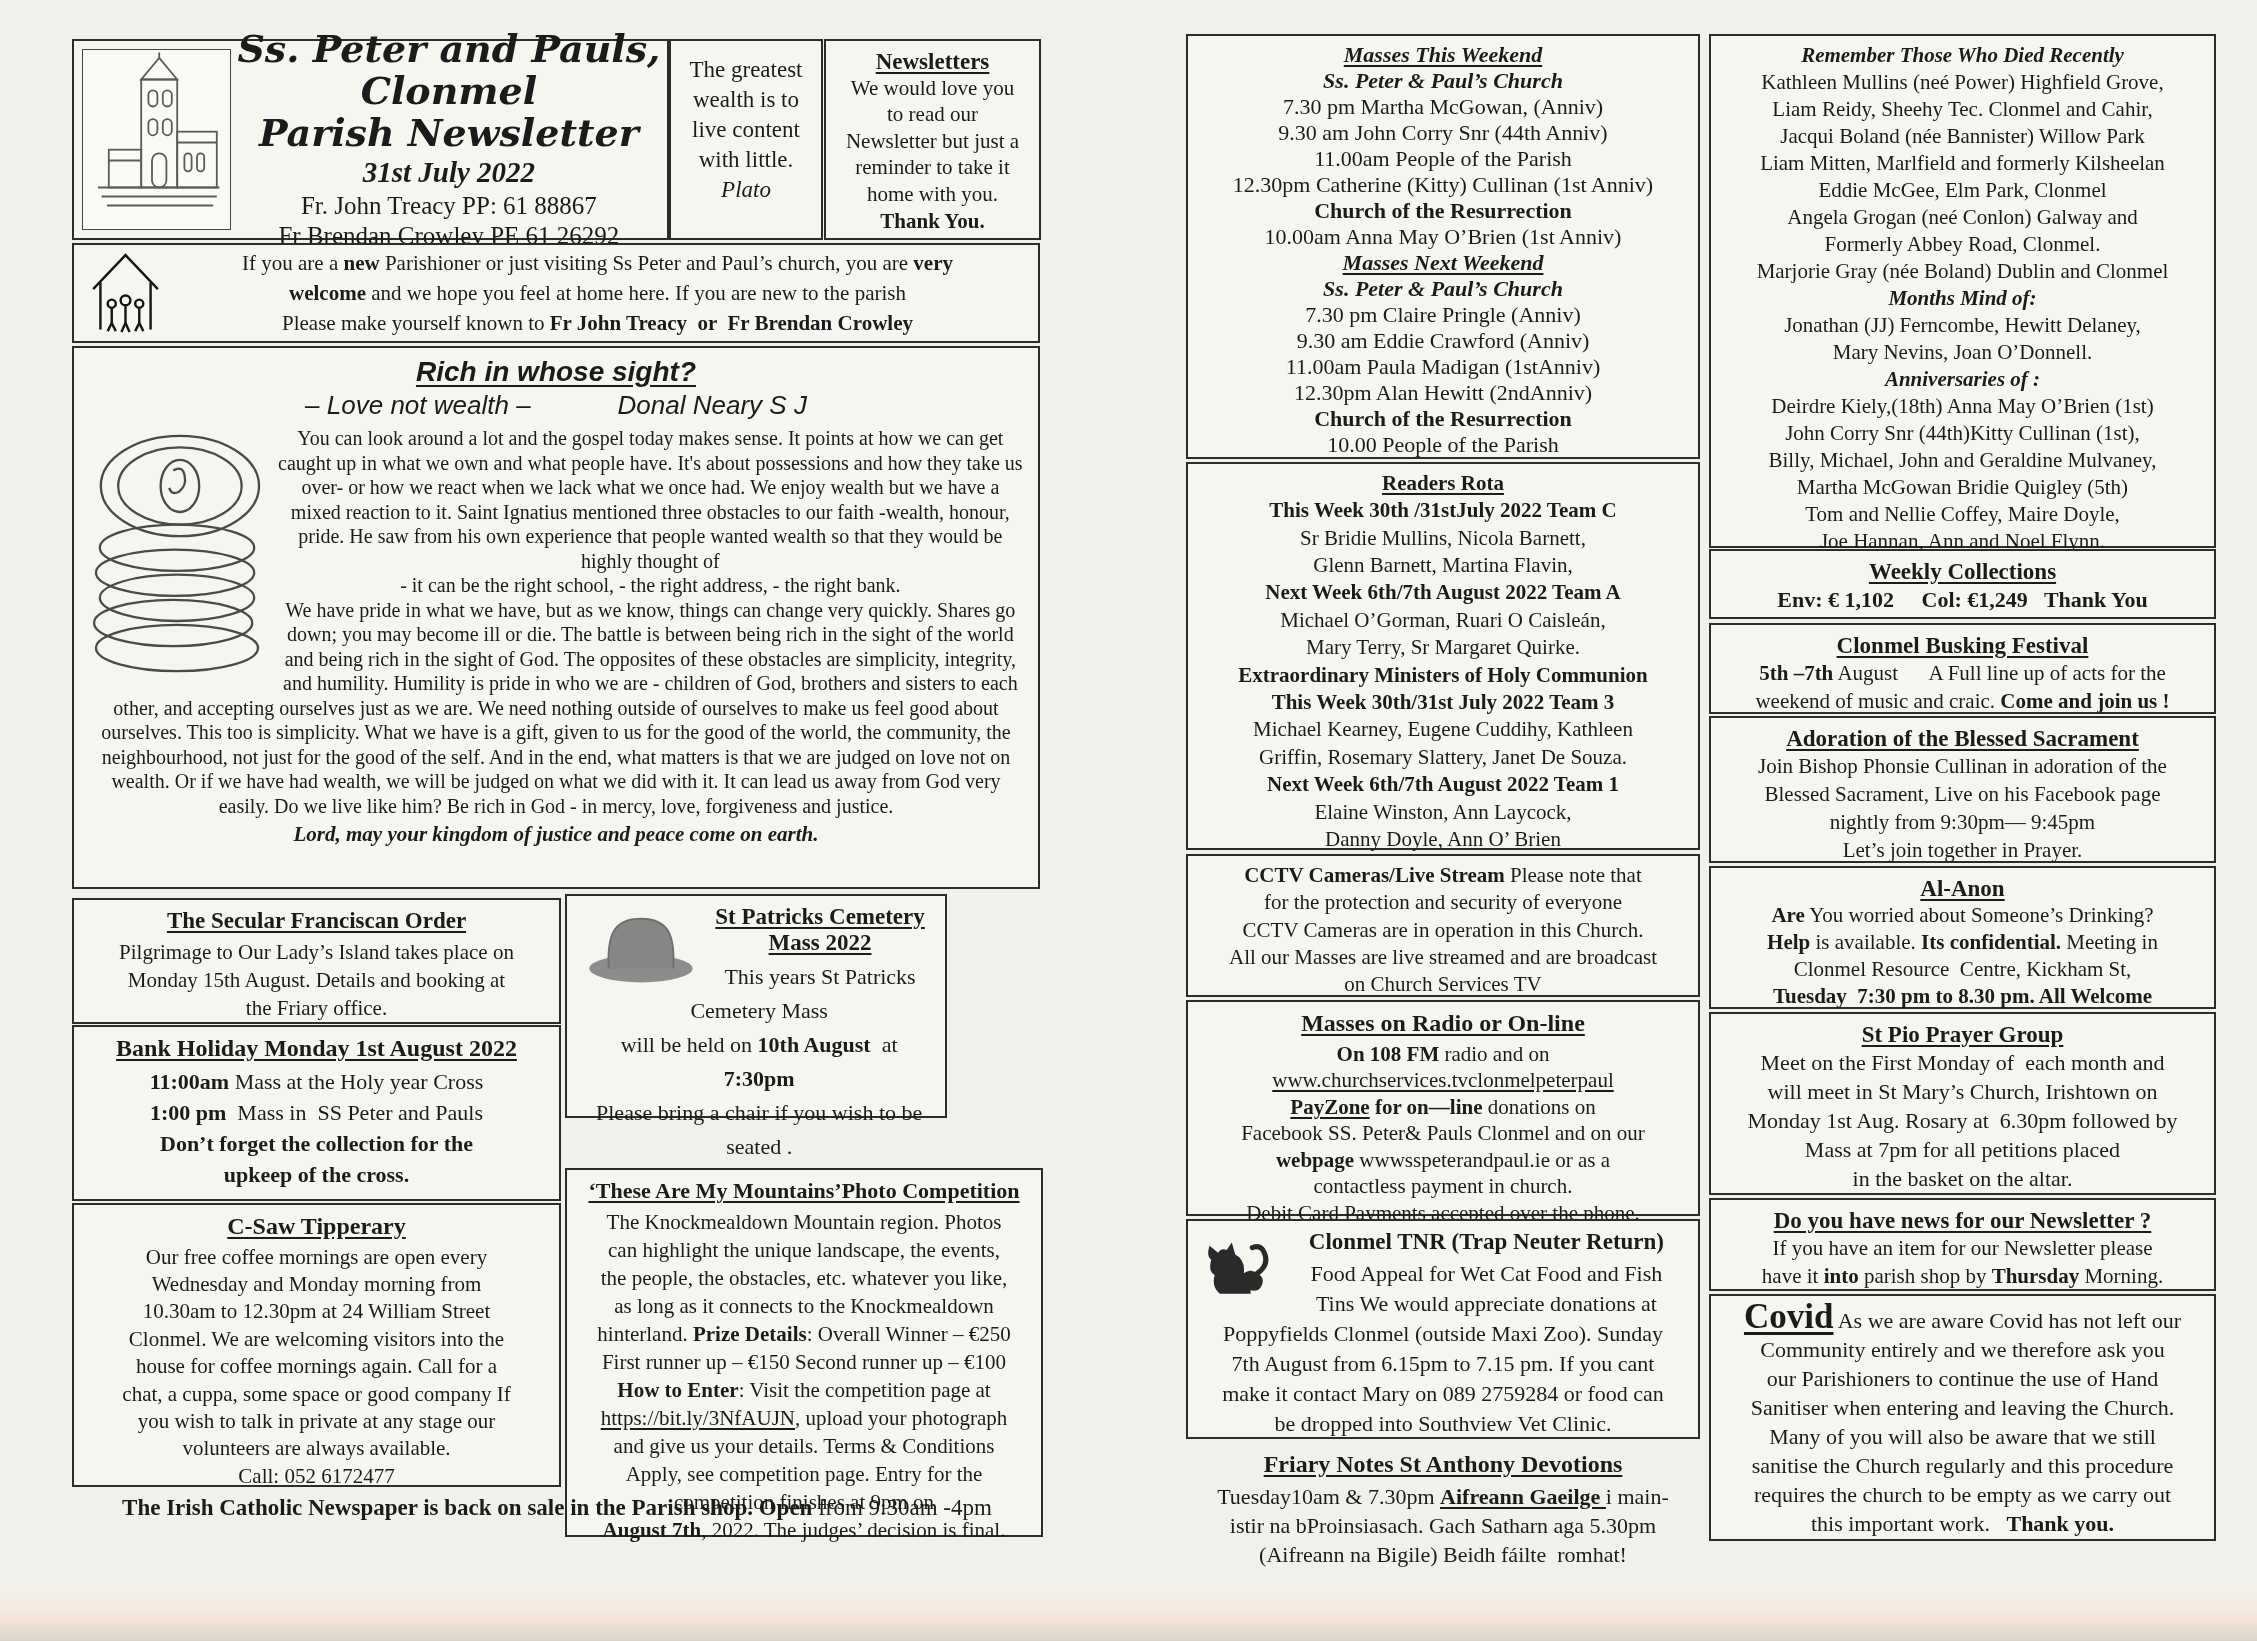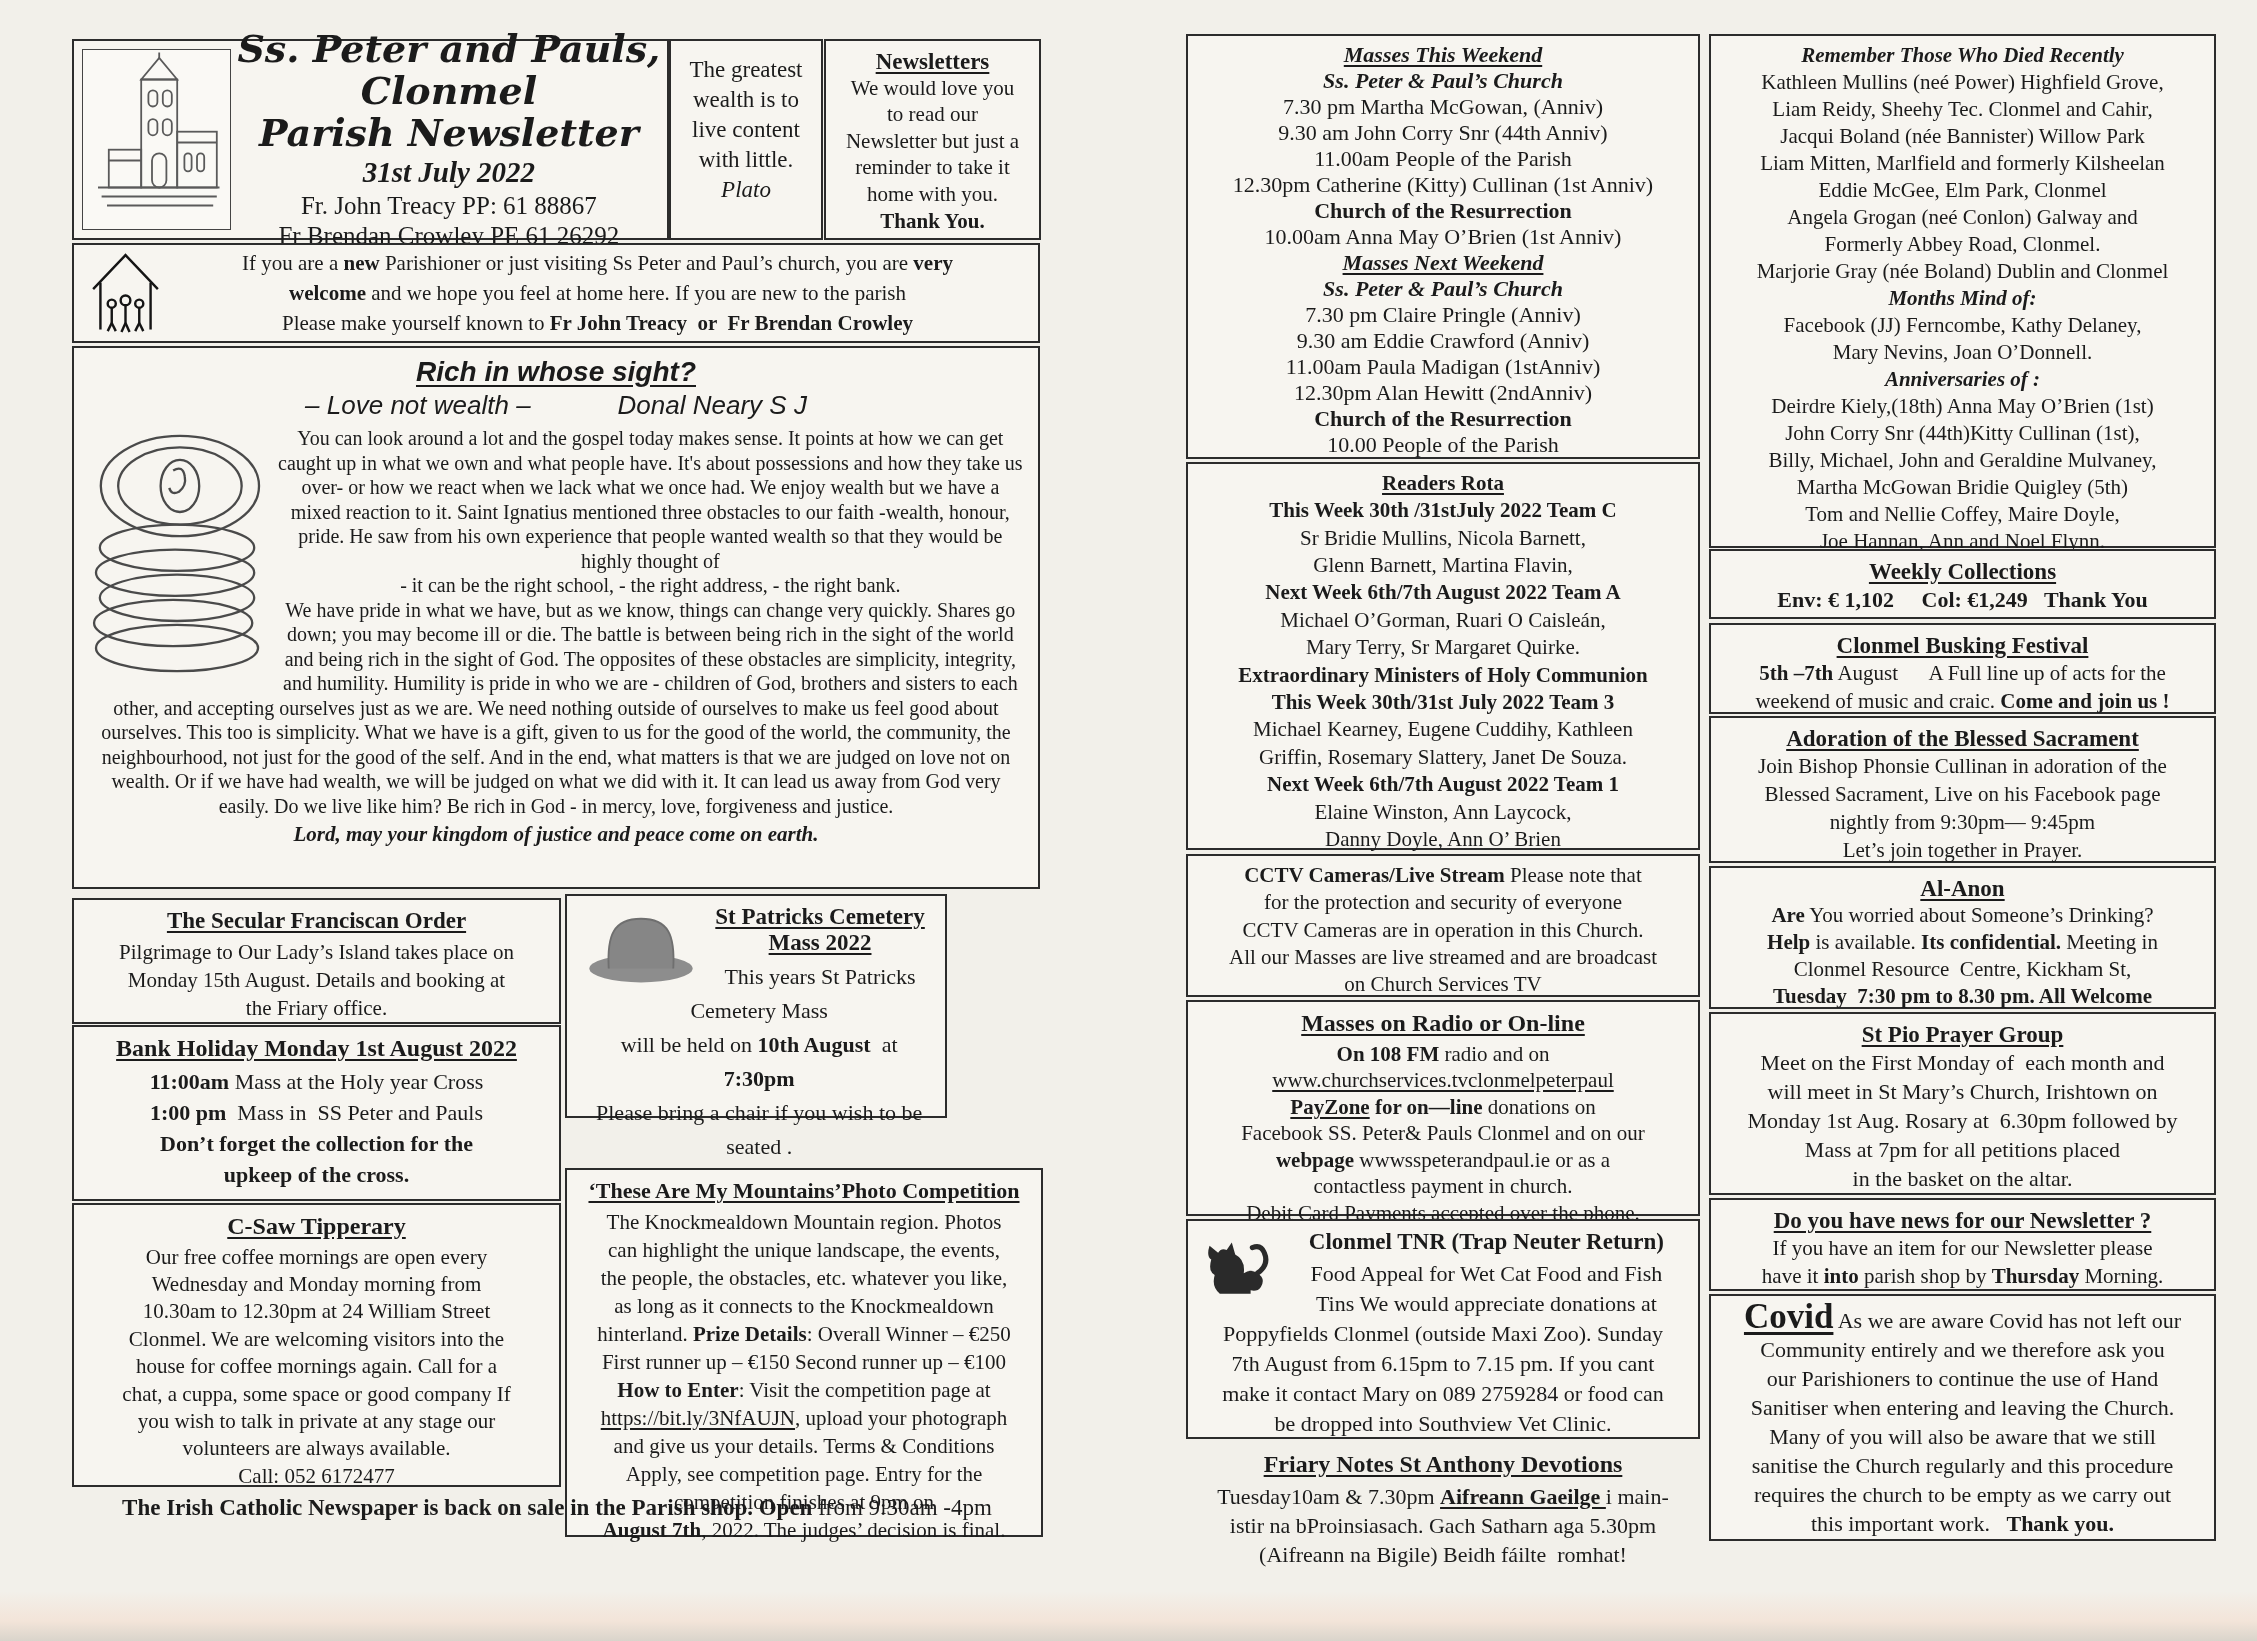--- a/index.html
+++ b/index.html
@@ -355,21 +355,21 @@
         <div class="ln bi lg">Remember Those Who Died Recently</div>
         <div class="ln">Kathleen Mullins (neé Power) Highfield Grove,</div>
         <div class="ln">Liam Reidy, Sheehy Tec. Clonmel and Cahir,</div>
         <div class="ln">Jacqui Boland (née Bannister) Willow Park</div>
         <div class="ln">Liam Mitten, Marlfield and formerly Kilsheelan</div>
         <div class="ln">Eddie McGee, Elm Park, Clonmel</div>
         <div class="ln">Angela Grogan (neé Conlon) Galway and</div>
         <div class="ln">Formerly Abbey Road, Clonmel.</div>
         <div class="ln">Marjorie Gray (née Boland) Dublin and Clonmel</div>
         <div class="ln bi">Months Mind of:</div>
-        <div class="ln">Facebook (JJ) Ferncombe, Kathy Delaney,</div>
+        <div class="ln">Jonathan (JJ) Ferncombe, Hewitt Delaney,</div>
         <div class="ln">Mary Nevins, Joan O’Donnell.</div>
         <div class="ln bi">Anniversaries of :</div>
         <div class="ln">Deirdre Kiely,(18th) Anna May O’Brien (1st)</div>
         <div class="ln">John Corry Snr (44th)Kitty Cullinan (1st),</div>
         <div class="ln">Billy, Michael, John and Geraldine Mulvaney,</div>
         <div class="ln">Martha McGowan Bridie Quigley (5th)</div>
         <div class="ln">Tom and Nellie Coffey, Maire Doyle,</div>
         <div class="ln">Joe Hannan, Ann and Noel Flynn.</div>
       </div>
   </div>

